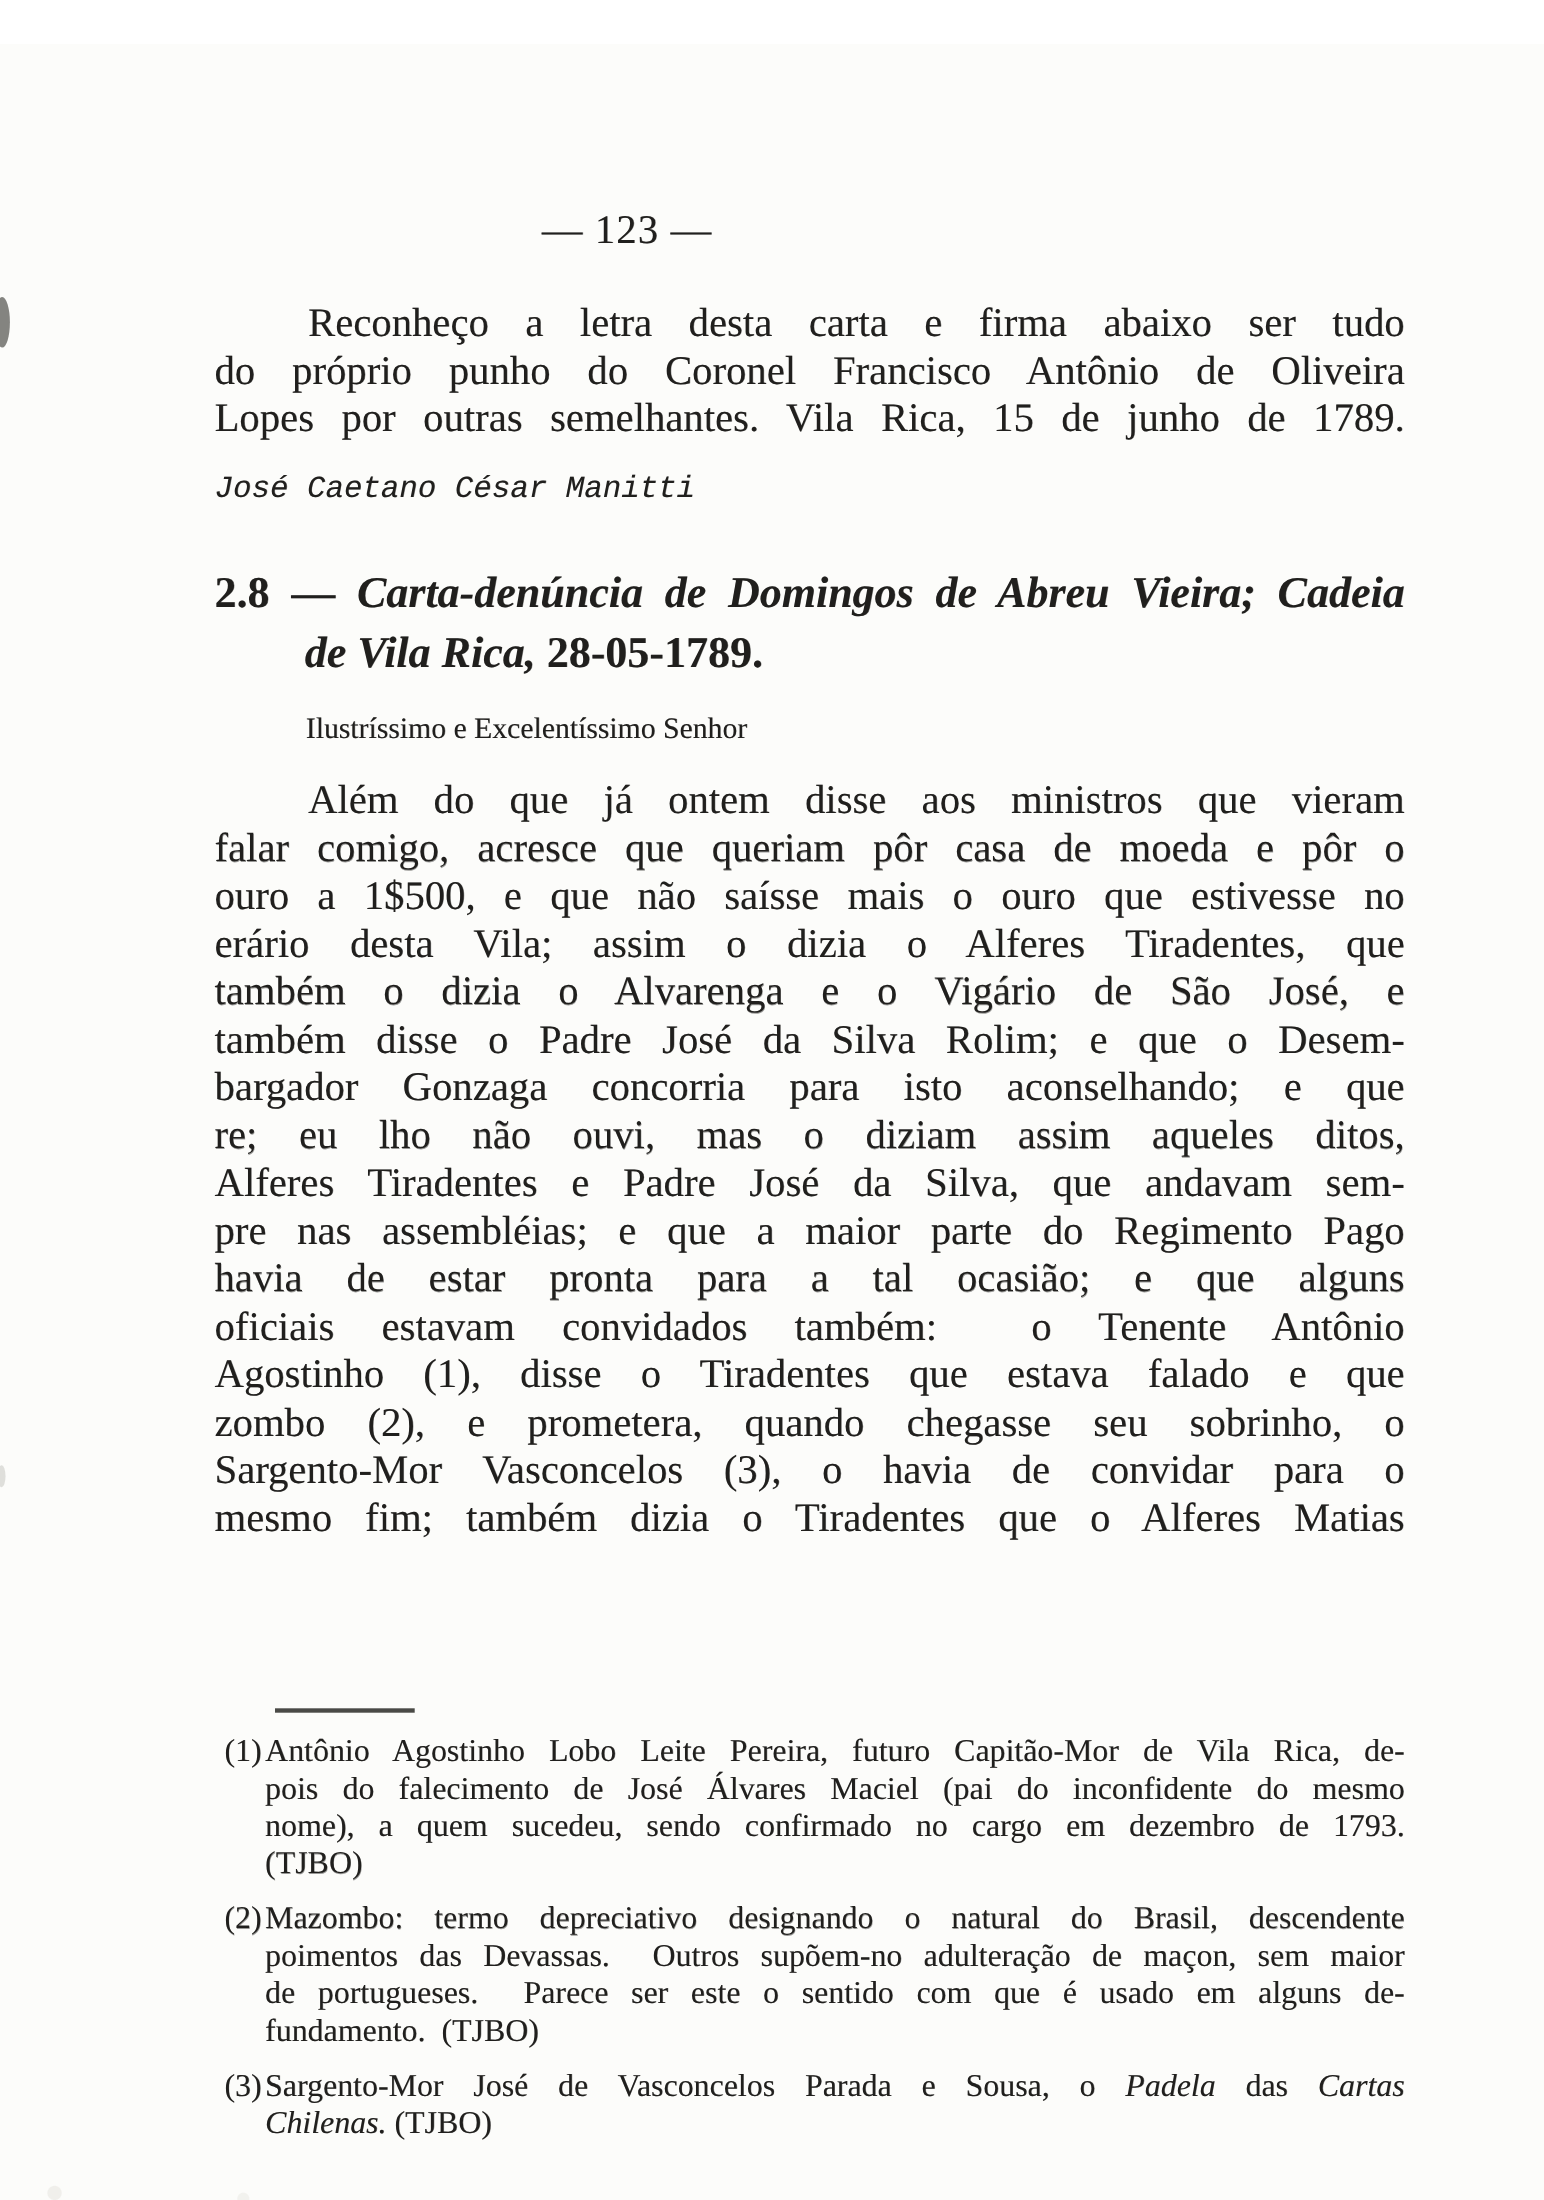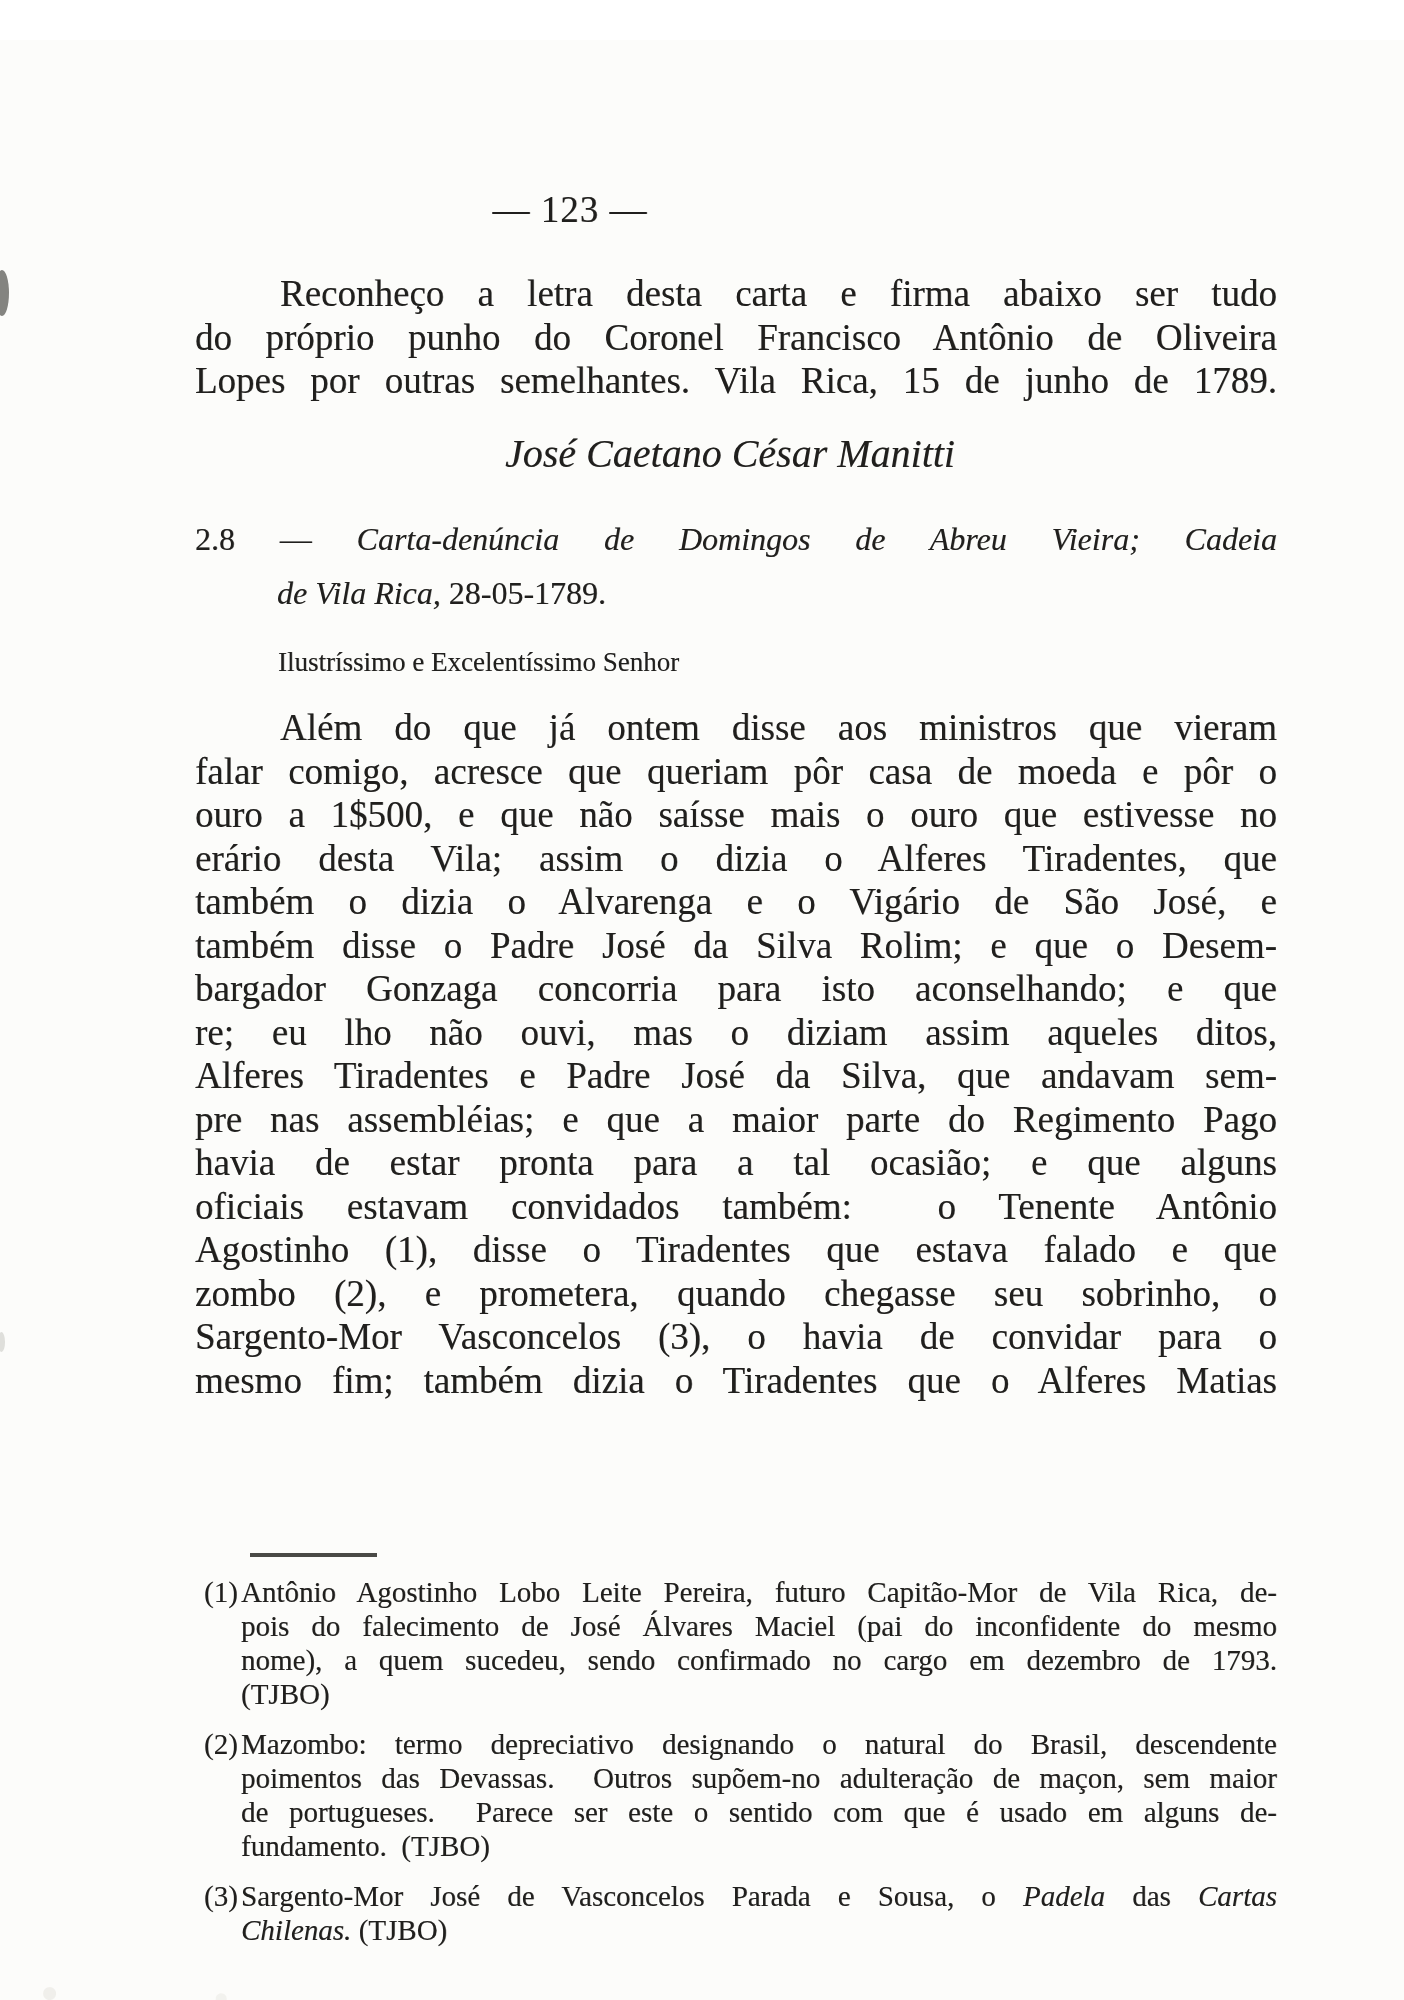--- a/index.html
+++ b/index.html
@@ -37,30 +37,32 @@
   .it, .line .it { font-style: italic; }
 
   .para1 {
     top: 232px; left: 195px; width: 1082px;
     font-size: 37px;
   }
   .para1 .line { line-height: 43.5px; height: 43.5px; }
 
   .signature {
     top: 390px; left: 195px; width: 1082px;
-    font-size: 40px;
+    font-size: 28px;
     font-style: italic;
-    text-align: center;
+    text-align: left;
     padding-right: 12px;
+    font-family: Liberation Mono, monospace;
   }
 
   .heading {
     top: 472px; left: 195px; width: 1082px;
-    font-size: 32px;
+    font-size: 40px;
     padding-left: 82px;
+    font-weight: bold;
   }
   .heading .line { line-height: 54px; height: 54px; }
   .heading .line:first-child { text-indent: -82px; }
   .heading .line:last-child { text-align-last: left; }
 
   .salutation {
     top: 600px; left: 195px; width: 1082px;
     padding-left: 83px;
     font-size: 27px;
     line-height: 44px;

